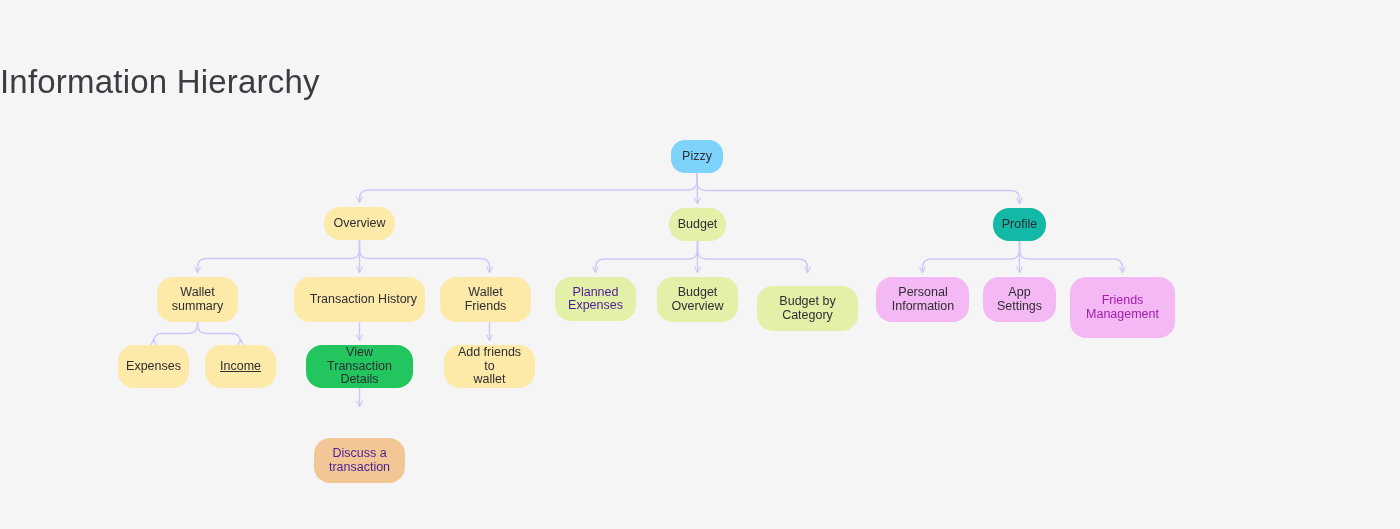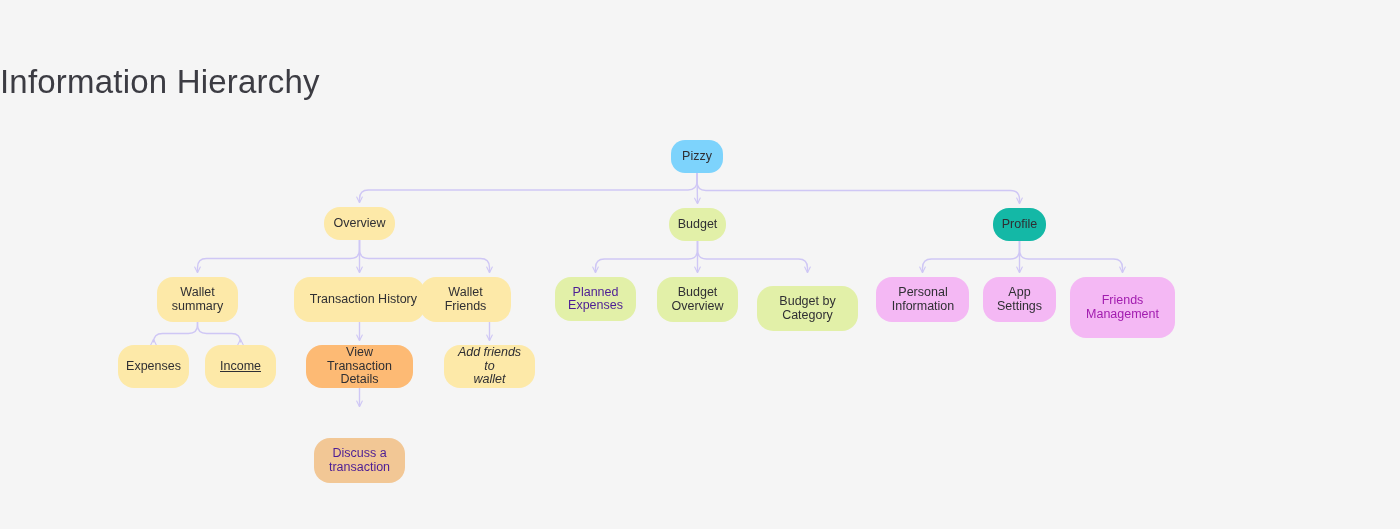--- a/index.html
+++ b/index.html
@@ -86,36 +86,36 @@
     </svg>
 
   <div id="nodes">
       <div class="node root" style="left: 671px; top: 140px; width: 52px; height: 33px; background: #7dd3fc; color: rgb(47, 47, 51);"><span>Pizzy</span></div>
       <div class="node" style="left: 324px; top: 207px; width: 71px; height: 33px; background: rgb(253, 233, 168); color: rgb(47, 47, 51);"><span>Overview</span></div>
       <div class="node" style="left: 669px; top: 208px; width: 57px; height: 33px; background: rgb(226, 240, 168); color: rgb(47, 47, 51);"><span>Budget</span></div>
       <div class="node" style="left: 993px; top: 208px; width: 53px; height: 33px; background: #14b8a6; color: rgb(47, 47, 51);"><span>Profile</span></div>
       <div class="node" style="left: 157px; top: 277px; width: 81px; height: 45px; background: rgb(253, 233, 168); color: rgb(47, 47, 51);"><span>Wallet
 summary</span></div>
       <div class="node" style="left: 294px; top: 277px; width: 131px; height: 45px; background: rgb(253, 233, 168); color: rgb(47, 47, 51); justify-content: flex-end;"><span>Transaction History</span></div>
-      <div class="node" style="left: 420px; top: 277px; width: 91px; height: 45px; background: rgb(253, 233, 168); color: rgb(47, 47, 51);"><span>Wallet Friends</span></div>
+      <div class="node" style="left: 440px; top: 277px; width: 91px; height: 45px; background: rgb(253, 233, 168); color: rgb(47, 47, 51);"><span>Wallet Friends</span></div>
       <div class="node" style="left: 555px; top: 277px; width: 81px; height: 44px; background: rgb(226, 240, 168); color: #4c1d95; padding-left: 8px;"><span>Planned
 Expenses</span></div>
       <div class="node" style="left: 657px; top: 277px; width: 81px; height: 45px; background: rgb(226, 240, 168); color: rgb(47, 47, 51);"><span>Budget
 Overview</span></div>
       <div class="node" style="left: 757px; top: 286px; width: 101px; height: 45px; background: rgb(226, 240, 168); color: rgb(47, 47, 51);"><span>Budget by
 Category</span></div>
       <div class="node" style="left: 876px; top: 277px; width: 93px; height: 45px; background: rgb(244, 184, 244); color: rgb(47, 47, 51); padding-left: 9px;"><span>Personal
 Information</span></div>
       <div class="node" style="left: 983px; top: 277px; width: 73px; height: 45px; background: rgb(244, 184, 244); color: rgb(47, 47, 51); align-items: center;"><span>App
 Settings</span></div>
       <div class="node" style="left: 1070px; top: 277px; width: 105px; height: 61px; background: rgb(244, 184, 244); color: #a21caf;"><span>Friends
 Management</span></div>
       <div class="node" style="left: 118px; top: 345px; width: 71px; height: 43px; background: rgb(253, 233, 168); color: rgb(47, 47, 51);"><span>Expenses</span></div>
       <div class="node" style="left: 205px; top: 345px; width: 71px; height: 43px; background: rgb(253, 233, 168); color: rgb(47, 47, 51); text-decoration: underline;"><span>Income</span></div>
-      <div class="node" style="left: 306px; top: 345px; width: 107px; height: 43px; background: #fdba74; color: rgb(47, 47, 51);"><span>View Transaction
+      <div class="node" style="left: 306px; top: 345px; width: 107px; height: 43px; background: #22c55e; color: rgb(47, 47, 51);"><span>View Transaction
 Details</span></div>
-      <div class="node" style="left: 444px; top: 345px; width: 91px; height: 43px; background: rgb(253, 233, 168); color: rgb(47, 47, 51); font-style: italic;"><span>Add friends to
+      <div class="node" style="left: 444px; top: 345px; width: 91px; height: 43px; background: rgb(253, 233, 168); color: rgb(47, 47, 51);"><span>Add friends to
 wallet</span></div>
       <div class="node" style="left: 314px; top: 411px; width: 91px; height: 45px; background: rgb(242, 199, 149); color: #4c1d95; margin-top: 27px;"><span>Discuss a
 transaction</span></div>
     </div>
 
 </div>
 
 </body></html>

